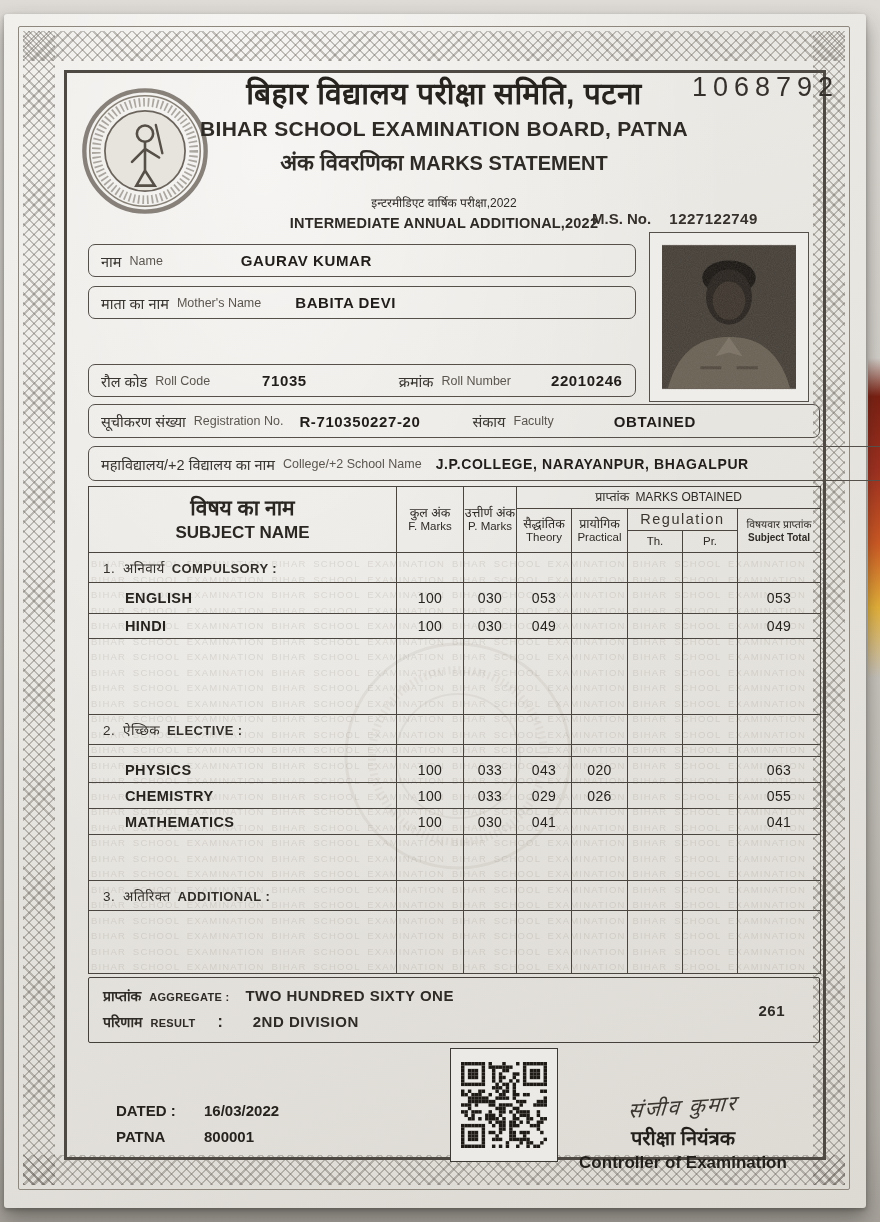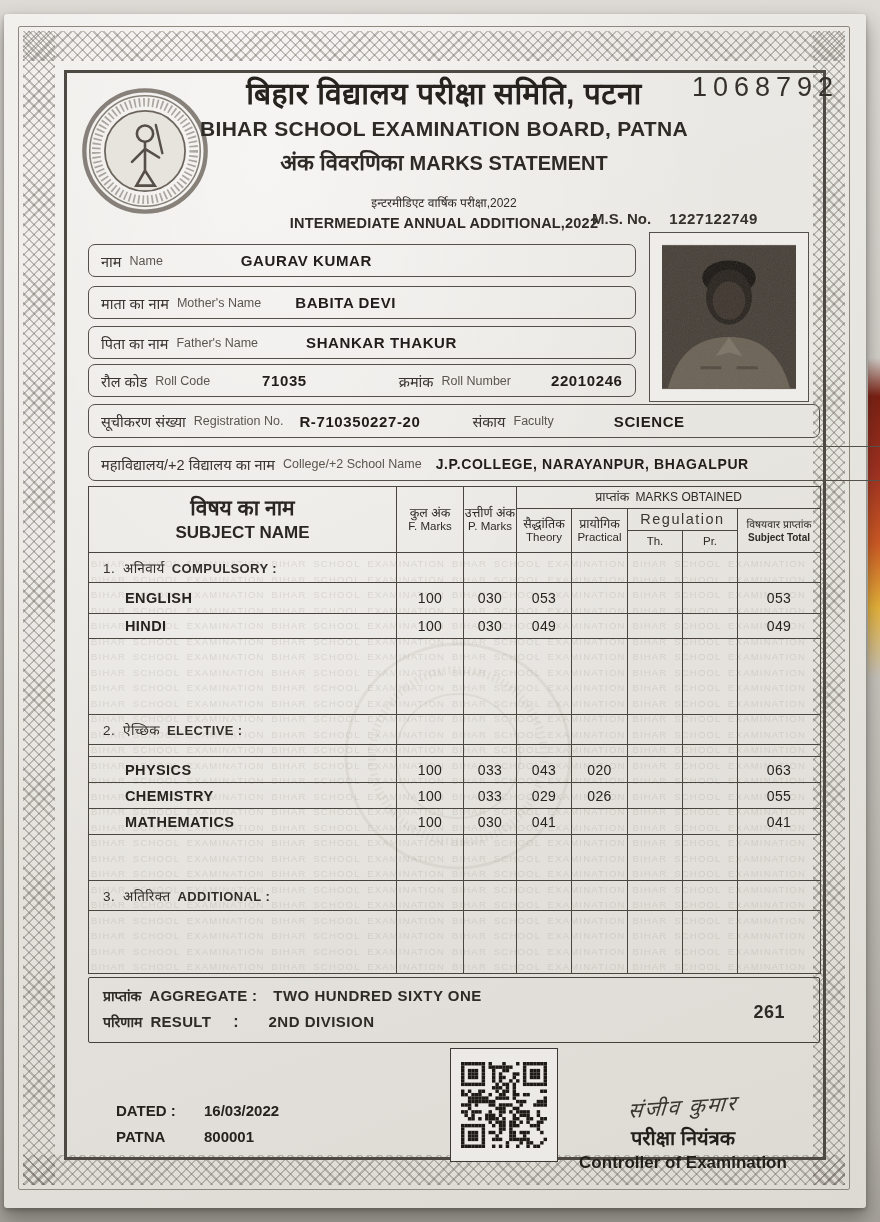--- a/index.html
+++ b/index.html
@@ -80,24 +80,24 @@
   .wm{position:absolute;left:3px;top:70px;right:3px;bottom:3px;overflow:hidden;z-index:0;
       color:rgba(122,114,101,.17);font-size:9.5px;line-height:15.5px;letter-spacing:1.2px;
       text-transform:uppercase;word-spacing:3px;pointer-events:none;}
   .faint-seal{position:absolute;left:250px;top:150px;z-index:0;pointer-events:none;opacity:.5;}
   .tbl-wrap table{position:relative;z-index:1;background:transparent;}
   
   .agg{position:absolute;left:84px;top:963px;width:732px;height:66px;border:1.6px solid #45403a;border-radius:2px;box-sizing:border-box;padding:8px 14px 0 14px;}
   .agg .row1,.agg .row2{display:flex;align-items:baseline;}
   .agg .row2{margin-top:7px;}
   .agg .lhi{font-size:14px;font-weight:bold;color:#2f2b26;}
-  .agg .len{font-size:15px;font-weight:bold;margin-left:8px;letter-spacing:.3px;}
+  .agg .len{font-size:11px;font-weight:bold;margin-left:8px;letter-spacing:.3px;}
   .agg .colon{margin:0 14px 0 22px;font-weight:bold;}
   .agg .val{font-size:15px;font-weight:bold;letter-spacing:.5px;margin-left:16px;}
-  .agg .num{position:absolute;right:34px;top:24px;font-size:18px;font-weight:bold;letter-spacing:.5px;}
+  .agg .num{position:absolute;right:34px;top:24px;font-size:15px;font-weight:bold;letter-spacing:.5px;}
   
   .qr-box{position:absolute;left:446px;top:1034px;width:106px;height:112px;border:1.6px solid #3c3833;display:flex;align-items:center;justify-content:center;background:#eceae6;}
   .dated{position:absolute;left:112px;top:1088px;font-size:15px;font-weight:bold;color:#26231f;}
   .dated .line{display:flex;margin-bottom:9px;}
   .dated .lab{width:88px;}
   .sign-block{position:absolute;left:540px;top:1078px;width:278px;text-align:center;}
   .sign-hand{font-size:21px;color:#3b3630;font-style:italic;transform:rotate(-4deg) skewX(-8deg);letter-spacing:2px;}
   .sign-hi{font-size:20px;font-weight:bold;margin-top:4px;color:#221f1b;}
   .sign-en{font-size:17px;font-weight:bold;margin-top:2px;color:#221f1b;}
 </style>
@@ -165,40 +165,35 @@
   <div class="frow" style="top:230px;width:548px;height:33px;">
     <span class="lhi">नाम</span>
     <span class="len">Name</span>
     <span class="val" style="margin-left:78px;">GAURAV KUMAR</span>
   </div>
   <div class="frow" style="top:272px;width:548px;height:33px;">
     <span class="lhi">माता का नाम</span>
     <span class="len">Mother's Name</span>
     <span class="val" style="margin-left:34px;">BABITA DEVI</span>
   </div>
-  <div class="frow" style="top:312px;width:548px;height:33px;">
-    <span class="lhi">पिता का नाम</span>
-    <span class="len">Father's Name</span>
-    <span class="val" style="margin-left:48px;">SHANKAR THAKUR</span>
-  </div>
   <div class="frow" style="top:350px;width:548px;height:33px;">
     <span class="lhi">रौल कोड</span>
     <span class="len">Roll Code</span>
     <span class="val" style="margin-left:52px;">71035</span>
     <span class="lhi" style="margin-left:92px;">क्रमांक</span>
     <span class="len">Roll Number</span>
     <span class="val" style="margin-left:40px;">22010246</span>
   </div>
   <div class="frow" style="top:390px;width:732px;height:34px;">
     <span class="lhi">सूचीकरण संख्या</span>
     <span class="len">Registration No.</span>
     <span class="val" style="margin-left:16px;">R-710350227-20</span>
     <span class="lhi" style="margin-left:52px;">संकाय</span>
     <span class="len">Faculty</span>
-    <span class="val" style="margin-left:60px;">SCIENCE</span>
+    <span class="val" style="margin-left:60px;">OBTAINED</span>
   </div>
   <div class="frow" style="top:432px;width:876px;height:35px;">
     <span class="lhi">महाविद्यालय/+2 विद्यालय का नाम</span>
     <span class="len">College/+2 School Name</span>
     <span class="val" style="margin-left:14px;font-size:14px;">J.P.COLLEGE, NARAYANPUR, BHAGALPUR</span>
   </div>
 
   <div class="tbl-wrap">
     <div class="wm">BIHAR SCHOOL EXAMINATION BIHAR SCHOOL EXAMINATION BIHAR SCHOOL EXAMINATION BIHAR SCHOOL EXAMINATION BIHAR SCHOOL EXAMINATION BIHAR SCHOOL EXAMINATION BIHAR SCHOOL EXAMINATION BIHAR SCHOOL EXAMINATION BIHAR SCHOOL EXAMINATION BIHAR SCHOOL EXAMINATION BIHAR SCHOOL EXAMINATION BIHAR SCHOOL EXAMINATION BIHAR SCHOOL EXAMINATION BIHAR SCHOOL EXAMINATION BIHAR SCHOOL EXAMINATION BIHAR SCHOOL EXAMINATION BIHAR SCHOOL EXAMINATION BIHAR SCHOOL EXAMINATION BIHAR SCHOOL EXAMINATION BIHAR SCHOOL EXAMINATION BIHAR SCHOOL EXAMINATION BIHAR SCHOOL EXAMINATION BIHAR SCHOOL EXAMINATION BIHAR SCHOOL EXAMINATION BIHAR SCHOOL EXAMINATION BIHAR SCHOOL EXAMINATION BIHAR SCHOOL EXAMINATION BIHAR SCHOOL EXAMINATION BIHAR SCHOOL EXAMINATION BIHAR SCHOOL EXAMINATION BIHAR SCHOOL EXAMINATION BIHAR SCHOOL EXAMINATION BIHAR SCHOOL EXAMINATION BIHAR SCHOOL EXAMINATION BIHAR SCHOOL EXAMINATION BIHAR SCHOOL EXAMINATION BIHAR SCHOOL EXAMINATION BIHAR SCHOOL EXAMINATION BIHAR SCHOOL EXAMINATION BIHAR SCHOOL EXAMINATION BIHAR SCHOOL EXAMINATION BIHAR SCHOOL EXAMINATION BIHAR SCHOOL EXAMINATION BIHAR SCHOOL EXAMINATION BIHAR SCHOOL EXAMINATION BIHAR SCHOOL EXAMINATION BIHAR SCHOOL EXAMINATION BIHAR SCHOOL EXAMINATION BIHAR SCHOOL EXAMINATION BIHAR SCHOOL EXAMINATION BIHAR SCHOOL EXAMINATION BIHAR SCHOOL EXAMINATION BIHAR SCHOOL EXAMINATION BIHAR SCHOOL EXAMINATION BIHAR SCHOOL EXAMINATION BIHAR SCHOOL EXAMINATION BIHAR SCHOOL EXAMINATION BIHAR SCHOOL EXAMINATION BIHAR SCHOOL EXAMINATION BIHAR SCHOOL EXAMINATION BIHAR SCHOOL EXAMINATION BIHAR SCHOOL EXAMINATION BIHAR SCHOOL EXAMINATION BIHAR SCHOOL EXAMINATION BIHAR SCHOOL EXAMINATION BIHAR SCHOOL EXAMINATION BIHAR SCHOOL EXAMINATION BIHAR SCHOOL EXAMINATION BIHAR SCHOOL EXAMINATION BIHAR SCHOOL EXAMINATION BIHAR SCHOOL EXAMINATION BIHAR SCHOOL EXAMINATION BIHAR SCHOOL EXAMINATION BIHAR SCHOOL EXAMINATION BIHAR SCHOOL EXAMINATION BIHAR SCHOOL EXAMINATION BIHAR SCHOOL EXAMINATION BIHAR SCHOOL EXAMINATION BIHAR SCHOOL EXAMINATION BIHAR SCHOOL EXAMINATION BIHAR SCHOOL EXAMINATION BIHAR SCHOOL EXAMINATION BIHAR SCHOOL EXAMINATION BIHAR SCHOOL EXAMINATION BIHAR SCHOOL EXAMINATION BIHAR SCHOOL EXAMINATION BIHAR SCHOOL EXAMINATION BIHAR SCHOOL EXAMINATION BIHAR SCHOOL EXAMINATION BIHAR SCHOOL EXAMINATION BIHAR SCHOOL EXAMINATION BIHAR SCHOOL EXAMINATION BIHAR SCHOOL EXAMINATION BIHAR SCHOOL EXAMINATION BIHAR SCHOOL EXAMINATION BIHAR SCHOOL EXAMINATION BIHAR SCHOOL EXAMINATION BIHAR SCHOOL EXAMINATION BIHAR SCHOOL EXAMINATION BIHAR SCHOOL EXAMINATION BIHAR SCHOOL EXAMINATION BIHAR SCHOOL EXAMINATION BIHAR SCHOOL EXAMINATION BIHAR SCHOOL EXAMINATION BIHAR SCHOOL EXAMINATION BIHAR SCHOOL EXAMINATION BIHAR SCHOOL EXAMINATION BIHAR SCHOOL EXAMINATION BIHAR SCHOOL EXAMINATION BIHAR SCHOOL EXAMINATION BIHAR SCHOOL EXAMINATION BIHAR SCHOOL EXAMINATION BIHAR SCHOOL EXAMINATION BIHAR SCHOOL EXAMINATION BIHAR SCHOOL EXAMINATION BIHAR SCHOOL EXAMINATION BIHAR SCHOOL EXAMINATION BIHAR SCHOOL EXAMINATION BIHAR SCHOOL EXAMINATION BIHAR SCHOOL EXAMINATION BIHAR SCHOOL EXAMINATION BIHAR SCHOOL EXAMINATION BIHAR SCHOOL EXAMINATION BIHAR SCHOOL EXAMINATION BIHAR SCHOOL EXAMINATION BIHAR SCHOOL EXAMINATION BIHAR SCHOOL EXAMINATION BIHAR SCHOOL EXAMINATION BIHAR SCHOOL EXAMINATION BIHAR SCHOOL EXAMINATION BIHAR SCHOOL EXAMINATION BIHAR SCHOOL EXAMINATION BIHAR SCHOOL EXAMINATION BIHAR SCHOOL EXAMINATION BIHAR SCHOOL EXAMINATION BIHAR SCHOOL EXAMINATION BIHAR SCHOOL EXAMINATION BIHAR SCHOOL EXAMINATION BIHAR SCHOOL EXAMINATION BIHAR SCHOOL EXAMINATION BIHAR SCHOOL EXAMINATION BIHAR SCHOOL EXAMINATION BIHAR SCHOOL EXAMINATION BIHAR SCHOOL EXAMINATION BIHAR SCHOOL EXAMINATION BIHAR SCHOOL EXAMINATION BIHAR SCHOOL EXAMINATION BIHAR SCHOOL EXAMINATION BIHAR SCHOOL EXAMINATION BIHAR SCHOOL EXAMINATION BIHAR SCHOOL EXAMINATION BIHAR SCHOOL EXAMINATION BIHAR SCHOOL EXAMINATION BIHAR SCHOOL EXAMINATION BIHAR SCHOOL EXAMINATION BIHAR SCHOOL EXAMINATION BIHAR SCHOOL EXAMINATION BIHAR SCHOOL EXAMINATION BIHAR SCHOOL EXAMINATION BIHAR SCHOOL EXAMINATION BIHAR SCHOOL EXAMINATION BIHAR SCHOOL EXAMINATION BIHAR SCHOOL EXAMINATION BIHAR SCHOOL EXAMINATION BIHAR SCHOOL EXAMINATION BIHAR SCHOOL EXAMINATION BIHAR SCHOOL EXAMINATION BIHAR SCHOOL EXAMINATION BIHAR SCHOOL EXAMINATION BIHAR SCHOOL EXAMINATION BIHAR SCHOOL EXAMINATION BIHAR SCHOOL EXAMINATION BIHAR SCHOOL EXAMINATION BIHAR SCHOOL EXAMINATION BIHAR SCHOOL EXAMINATION BIHAR SCHOOL EXAMINATION BIHAR SCHOOL EXAMINATION BIHAR SCHOOL EXAMINATION BIHAR SCHOOL EXAMINATION BIHAR SCHOOL EXAMINATION BIHAR SCHOOL EXAMINATION BIHAR SCHOOL EXAMINATION BIHAR SCHOOL EXAMINATION BIHAR SCHOOL EXAMINATION BIHAR SCHOOL EXAMINATION BIHAR SCHOOL EXAMINATION BIHAR SCHOOL EXAMINATION BIHAR SCHOOL EXAMINATION BIHAR SCHOOL EXAMINATION BIHAR SCHOOL EXAMINATION BIHAR SCHOOL EXAMINATION BIHAR SCHOOL EXAMINATION BIHAR SCHOOL EXAMINATION BIHAR SCHOOL EXAMINATION BIHAR SCHOOL EXAMINATION BIHAR SCHOOL EXAMINATION BIHAR SCHOOL EXAMINATION BIHAR SCHOOL EXAMINATION BIHAR SCHOOL EXAMINATION BIHAR SCHOOL EXAMINATION BIHAR SCHOOL EXAMINATION BIHAR SCHOOL EXAMINATION BIHAR SCHOOL EXAMINATION BIHAR SCHOOL EXAMINATION BIHAR SCHOOL EXAMINATION BIHAR SCHOOL EXAMINATION BIHAR SCHOOL EXAMINATION BIHAR SCHOOL EXAMINATION BIHAR SCHOOL EXAMINATION BIHAR SCHOOL EXAMINATION BIHAR SCHOOL EXAMINATION BIHAR SCHOOL EXAMINATION BIHAR SCHOOL EXAMINATION BIHAR SCHOOL EXAMINATION BIHAR SCHOOL EXAMINATION BIHAR SCHOOL EXAMINATION BIHAR SCHOOL EXAMINATION BIHAR SCHOOL EXAMINATION BIHAR SCHOOL EXAMINATION BIHAR SCHOOL EXAMINATION BIHAR SCHOOL EXAMINATION BIHAR SCHOOL EXAMINATION BIHAR SCHOOL EXAMINATION BIHAR SCHOOL EXAMINATION BIHAR SCHOOL EXAMINATION BIHAR SCHOOL EXAMINATION BIHAR SCHOOL EXAMINATION BIHAR SCHOOL EXAMINATION BIHAR SCHOOL EXAMINATION BIHAR SCHOOL EXAMINATION BIHAR SCHOOL EXAMINATION BIHAR SCHOOL EXAMINATION BIHAR SCHOOL EXAMINATION BIHAR SCHOOL EXAMINATION BIHAR SCHOOL EXAMINATION BIHAR SCHOOL EXAMINATION BIHAR SCHOOL EXAMINATION BIHAR SCHOOL EXAMINATION BIHAR SCHOOL EXAMINATION BIHAR SCHOOL EXAMINATION BIHAR SCHOOL EXAMINATION BIHAR SCHOOL EXAMINATION BIHAR SCHOOL EXAMINATION BIHAR SCHOOL EXAMINATION BIHAR SCHOOL EXAMINATION BIHAR SCHOOL EXAMINATION BIHAR SCHOOL EXAMINATION BIHAR SCHOOL EXAMINATION BIHAR SCHOOL EXAMINATION BIHAR SCHOOL EXAMINATION BIHAR SCHOOL EXAMINATION BIHAR SCHOOL EXAMINATION BIHAR SCHOOL EXAMINATION BIHAR SCHOOL EXAMINATION BIHAR SCHOOL EXAMINATION BIHAR SCHOOL EXAMINATION BIHAR SCHOOL EXAMINATION BIHAR SCHOOL EXAMINATION BIHAR SCHOOL EXAMINATION BIHAR SCHOOL EXAMINATION BIHAR SCHOOL EXAMINATION BIHAR SCHOOL EXAMINATION BIHAR SCHOOL EXAMINATION BIHAR SCHOOL EXAMINATION BIHAR SCHOOL EXAMINATION BIHAR SCHOOL EXAMINATION BIHAR SCHOOL EXAMINATION BIHAR SCHOOL EXAMINATION BIHAR SCHOOL EXAMINATION BIHAR SCHOOL EXAMINATION BIHAR SCHOOL EXAMINATION BIHAR SCHOOL EXAMINATION BIHAR SCHOOL EXAMINATION BIHAR SCHOOL EXAMINATION BIHAR SCHOOL EXAMINATION BIHAR SCHOOL EXAMINATION BIHAR SCHOOL EXAMINATION BIHAR SCHOOL EXAMINATION BIHAR SCHOOL EXAMINATION BIHAR SCHOOL EXAMINATION BIHAR SCHOOL EXAMINATION BIHAR SCHOOL EXAMINATION BIHAR SCHOOL EXAMINATION BIHAR SCHOOL EXAMINATION BIHAR SCHOOL EXAMINATION BIHAR SCHOOL EXAMINATION BIHAR SCHOOL EXAMINATION BIHAR SCHOOL EXAMINATION BIHAR SCHOOL EXAMINATION BIHAR SCHOOL EXAMINATION BIHAR SCHOOL EXAMINATION BIHAR SCHOOL EXAMINATION BIHAR SCHOOL EXAMINATION BIHAR SCHOOL EXAMINATION BIHAR SCHOOL EXAMINATION BIHAR SCHOOL EXAMINATION BIHAR SCHOOL EXAMINATION BIHAR SCHOOL EXAMINATION BIHAR SCHOOL EXAMINATION BIHAR SCHOOL EXAMINATION BIHAR SCHOOL EXAMINATION BIHAR SCHOOL EXAMINATION BIHAR SCHOOL EXAMINATION BIHAR SCHOOL EXAMINATION BIHAR SCHOOL EXAMINATION BIHAR SCHOOL EXAMINATION BIHAR SCHOOL EXAMINATION BIHAR SCHOOL EXAMINATION BIHAR SCHOOL EXAMINATION BIHAR SCHOOL EXAMINATION BIHAR SCHOOL EXAMINATION BIHAR SCHOOL EXAMINATION BIHAR SCHOOL EXAMINATION BIHAR SCHOOL EXAMINATION BIHAR SCHOOL EXAMINATION BIHAR SCHOOL EXAMINATION BIHAR SCHOOL EXAMINATION BIHAR SCHOOL EXAMINATION BIHAR SCHOOL EXAMINATION BIHAR SCHOOL EXAMINATION BIHAR SCHOOL EXAMINATION BIHAR SCHOOL EXAMINATION BIHAR SCHOOL EXAMINATION BIHAR SCHOOL EXAMINATION BIHAR SCHOOL EXAMINATION BIHAR SCHOOL EXAMINATION BIHAR SCHOOL EXAMINATION BIHAR SCHOOL EXAMINATION BIHAR SCHOOL EXAMINATION BIHAR SCHOOL EXAMINATION BIHAR SCHOOL EXAMINATION BIHAR SCHOOL EXAMINATION BIHAR SCHOOL EXAMINATION BIHAR SCHOOL EXAMINATION BIHAR SCHOOL EXAMINATION BIHAR SCHOOL EXAMINATION BIHAR SCHOOL EXAMINATION BIHAR SCHOOL EXAMINATION BIHAR SCHOOL EXAMINATION BIHAR SCHOOL EXAMINATION BIHAR SCHOOL EXAMINATION BIHAR SCHOOL EXAMINATION BIHAR SCHOOL EXAMINATION BIHAR SCHOOL EXAMINATION BIHAR SCHOOL EXAMINATION BIHAR SCHOOL EXAMINATION BIHAR SCHOOL EXAMINATION BIHAR SCHOOL EXAMINATION BIHAR SCHOOL EXAMINATION BIHAR SCHOOL EXAMINATION BIHAR SCHOOL EXAMINATION BIHAR SCHOOL EXAMINATION BIHAR SCHOOL EXAMINATION BIHAR SCHOOL EXAMINATION BIHAR SCHOOL EXAMINATION BIHAR SCHOOL EXAMINATION BIHAR SCHOOL EXAMINATION BIHAR SCHOOL EXAMINATION BIHAR SCHOOL EXAMINATION BIHAR SCHOOL EXAMINATION BIHAR SCHOOL EXAMINATION BIHAR SCHOOL EXAMINATION BIHAR SCHOOL EXAMINATION BIHAR SCHOOL EXAMINATION BIHAR SCHOOL EXAMINATION BIHAR SCHOOL EXAMINATION BIHAR SCHOOL EXAMINATION BIHAR SCHOOL EXAMINATION BIHAR SCHOOL EXAMINATION BIHAR SCHOOL EXAMINATION BIHAR SCHOOL EXAMINATION BIHAR SCHOOL EXAMINATION BIHAR SCHOOL EXAMINATION BIHAR SCHOOL EXAMINATION BIHAR SCHOOL EXAMINATION BIHAR SCHOOL EXAMINATION BIHAR SCHOOL EXAMINATION BIHAR SCHOOL EXAMINATION BIHAR SCHOOL EXAMINATION BIHAR SCHOOL EXAMINATION BIHAR SCHOOL EXAMINATION BIHAR SCHOOL EXAMINATION BIHAR SCHOOL EXAMINATION BIHAR SCHOOL EXAMINATION BIHAR SCHOOL EXAMINATION BIHAR SCHOOL EXAMINATION BIHAR SCHOOL EXAMINATION BIHAR SCHOOL EXAMINATION BIHAR SCHOOL EXAMINATION BIHAR SCHOOL EXAMINATION BIHAR SCHOOL EXAMINATION BIHAR SCHOOL EXAMINATION BIHAR SCHOOL EXAMINATION BIHAR SCHOOL EXAMINATION BIHAR SCHOOL EXAMINATION BIHAR SCHOOL EXAMINATION BIHAR SCHOOL EXAMINATION BIHAR SCHOOL EXAMINATION BIHAR SCHOOL EXAMINATION BIHAR SCHOOL EXAMINATION BIHAR SCHOOL EXAMINATION BIHAR SCHOOL EXAMINATION BIHAR SCHOOL EXAMINATION BIHAR SCHOOL EXAMINATION BIHAR SCHOOL EXAMINATION BIHAR SCHOOL EXAMINATION BIHAR SCHOOL EXAMINATION BIHAR SCHOOL EXAMINATION BIHAR SCHOOL EXAMINATION BIHAR SCHOOL EXAMINATION BIHAR SCHOOL EXAMINATION BIHAR SCHOOL EXAMINATION BIHAR SCHOOL EXAMINATION BIHAR SCHOOL EXAMINATION BIHAR SCHOOL EXAMINATION BIHAR SCHOOL EXAMINATION BIHAR SCHOOL EXAMINATION BIHAR SCHOOL EXAMINATION BIHAR SCHOOL EXAMINATION BIHAR SCHOOL EXAMINATION </div>
     <svg class="faint-seal" width="240" height="240" viewBox="0 0 240 240">

